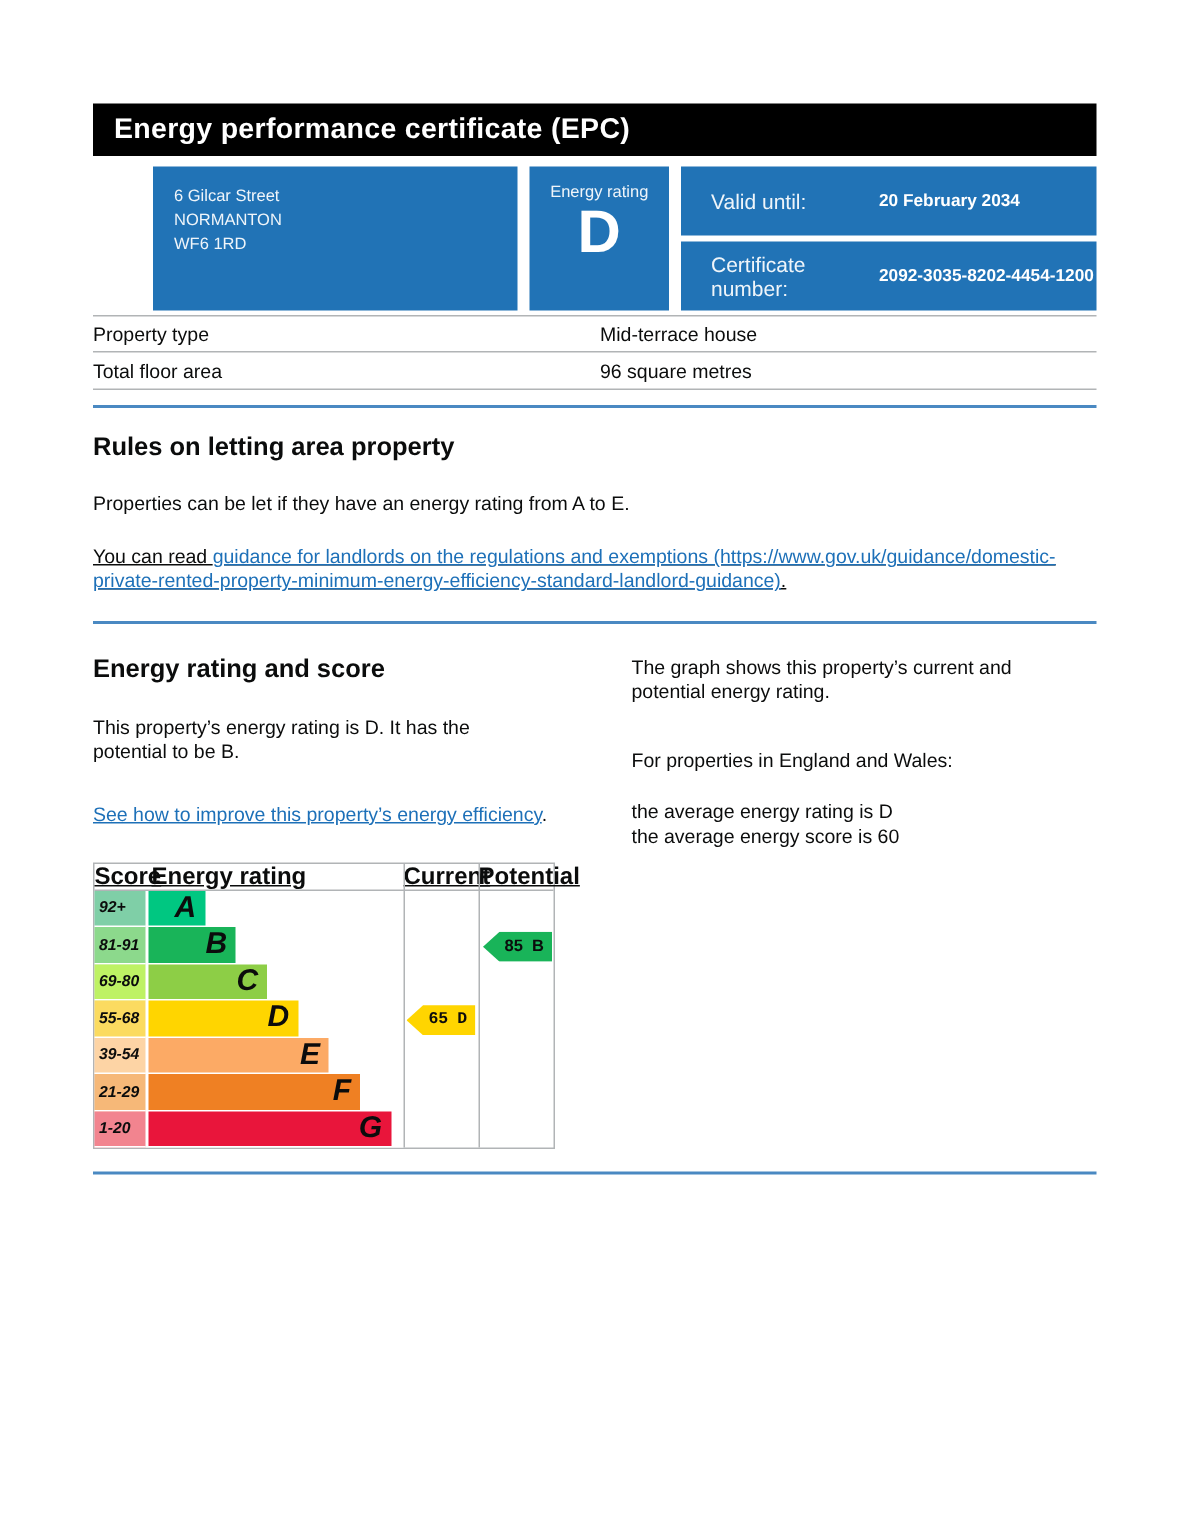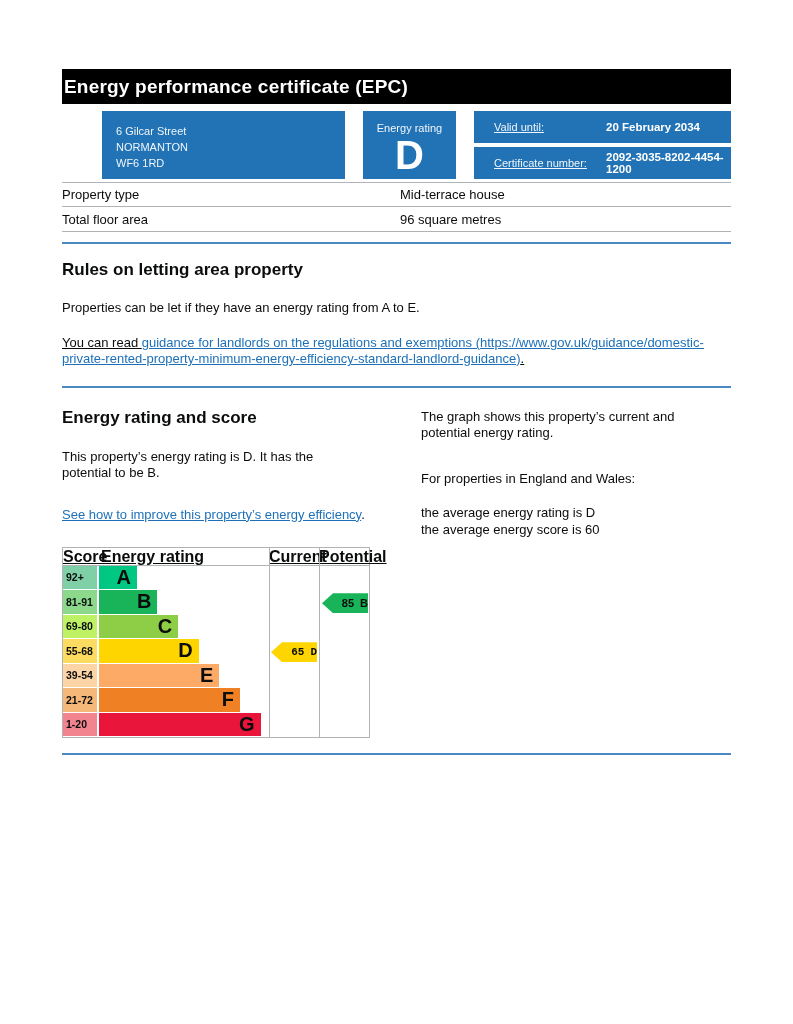--- a/index.html
+++ b/index.html
@@ -5,33 +5,33 @@
   * { margin: 0; padding: 0; box-sizing: border-box; }
   html, body { background: #fff; }
   body {
     width: 793px; height: 1024px; overflow: hidden;
     font-family: "Liberation Sans", "DejaVu Sans", sans-serif;
     color: #0b0c0c; font-size: 13px;
   }
   .page { padding: 69px 62px 0 62px; width: 793px; }
 
   
-  .banner { background: #000; color: #fff; height: 35px; display: flex; align-items: center; padding-left: 2px; }
+  .banner { background: #000; color: #fff; height: 35px; display: flex; align-items: center; padding-left: 14px; }
   .banner h1 { font-size: 19px; font-weight: bold; letter-spacing: 0.2px; }
 
   
-  .summary { display: flex; margin-top: 7px; height: 68px; gap: 18px; padding-left: 40px; }
+  .summary { display: flex; margin-top: 7px; height: 96px; gap: 8px; padding-left: 40px; }
   .blue { background: #2173b6; color: #fff; }
   .addr { width: 243px; padding: 13px 10px 0 14px; font-size: 11px; line-height: 1.45; color: rgba(255,255,255,0.93); }
   .rating-box { width: 93px; display: flex; flex-direction: column; align-items: center; padding-top: 11px; }
   .rating-box .rating-label { font-size: 11px; color: rgba(255,255,255,0.93); }
   .rating-box .rating-letter { font-size: 40px; font-weight: bold; line-height: 1.05; }
   .summary-right { flex: 1; display: flex; flex-direction: column; gap: 4px; }
   .info-box { flex: 1; display: grid; grid-template-columns: 112px 1fr; align-items: center; padding-left: 20px; }
-  .info-box .label { font-size: 11px; color: rgba(255,255,255,0.93); text-decoration: underline; }
+  .info-box .label { font-size: 14px; color: rgba(255,255,255,0.93); }
   .info-box .value { font-size: 11.5px; font-weight: bold; }
 
   
   .facts { margin-top: 3px; }
   .facts-row { display: grid; grid-template-columns: 338px 1fr; align-items: center; height: 25px; border-bottom: 1px solid #b1b4b6; }
   .facts-row:first-child { border-top: 1px solid #b1b4b6; }
 
   .blue-rule { border: none; height: 2px; background: #4a89c2; }
   .rule-1 { margin-top: 10px; }
   .rule-2 { margin-top: 19px; }
@@ -54,29 +54,29 @@
   .col-right .region-para { margin-top: 30px; }
   .col-right .avg-lines { margin-top: 18px; line-height: 1.28; }
 
   
   .epc-chart { margin-top: 24px; position: relative; width: 308px; border: 1px solid #b1b4b6; background: #fff; }
   .epc-head { display: grid; grid-template-columns: 34px 172px 50px 52px; height: 18px; align-items: center; border-bottom: 1px solid #b1b4b6; }
   .epc-head .h { font-size: 16px; font-weight: bold; text-decoration: underline; }
   .h-score { text-align: center; }
   .h-rating { padding-left: 4px; }
   .h-current, .h-potential { text-align: center; }
-  .epc-body { position: relative; }
+  .epc-body { position: relative; font-style: italic; }
   .epc-row { display: flex; height: 24.5px; }
   .epc-score { flex: 0 0 34px; display: flex; align-items: center; padding-left: 3px; font-size: 10.5px; font-weight: bold; border-bottom: 1px solid #fff; }
   .epc-bar-area { flex: 0 0 172px; border-bottom: 1px solid #fff; }
   .epc-bar { height: 100%; margin-left: 2px; display: flex; align-items: center; justify-content: flex-end; padding-right: 6px; font-size: 20px; font-weight: bold; }
   .vline { position: absolute; top: 0; bottom: 0; width: 1px; background: #b1b4b6; }
   .vline-current { left: 206px; }
   .vline-potential { left: 256px; }
-  .arrow { position: absolute; width: 46px; height: 20px; display: flex; align-items: center; justify-content: flex-end; gap: 6px; padding-left: 9px; font-size: 11px; font-weight: bold; color: #0b0c0c; clip-path: polygon(0 50%, 24% 0, 100% 0, 100% 100%, 24% 100%); }
+  .arrow { position: absolute; width: 46px; height: 20px; display: flex; align-items: center; justify-content: center; gap: 6px; padding-left: 9px; font-size: 11px; font-weight: bold; color: #0b0c0c; clip-path: polygon(0 50%, 24% 0, 100% 0, 100% 100%, 24% 100%); }
   .arrow-current { left: 208px; font-family: Liberation Mono, monospace; }
   .arrow-potential { left: 259px; }
 </style>
 </head>
 <body>
 
 <div class="page">
 
   <header class="banner">
     <h1>Energy performance certificate (EPC)</h1>
@@ -163,21 +163,21 @@
                 <span class="epc-bar" style="background: rgb(255, 213, 0); width: 58%;">D</span>
               </span>
           </div>
           <div class="epc-row">
             <span class="epc-score" style="background: rgb(253, 212, 165);">39-54</span>
             <span class="epc-bar-area">
                 <span class="epc-bar" style="background: rgb(252, 170, 101); width: 70%;">E</span>
               </span>
           </div>
           <div class="epc-row">
-            <span class="epc-score" style="background: rgb(246, 184, 120);">21-72</span>
+            <span class="epc-score" style="background: rgb(246, 184, 120);">21-29</span>
             <span class="epc-bar-area">
                 <span class="epc-bar" style="background: rgb(239, 128, 35); width: 82%;">F</span>
               </span>
           </div>
           <div class="epc-row">
             <span class="epc-score" style="background: rgb(242, 132, 143);">1-20</span>
             <span class="epc-bar-area">
                 <span class="epc-bar" style="background: rgb(233, 21, 59); width: 94%;">G</span>
               </span>
           </div>

